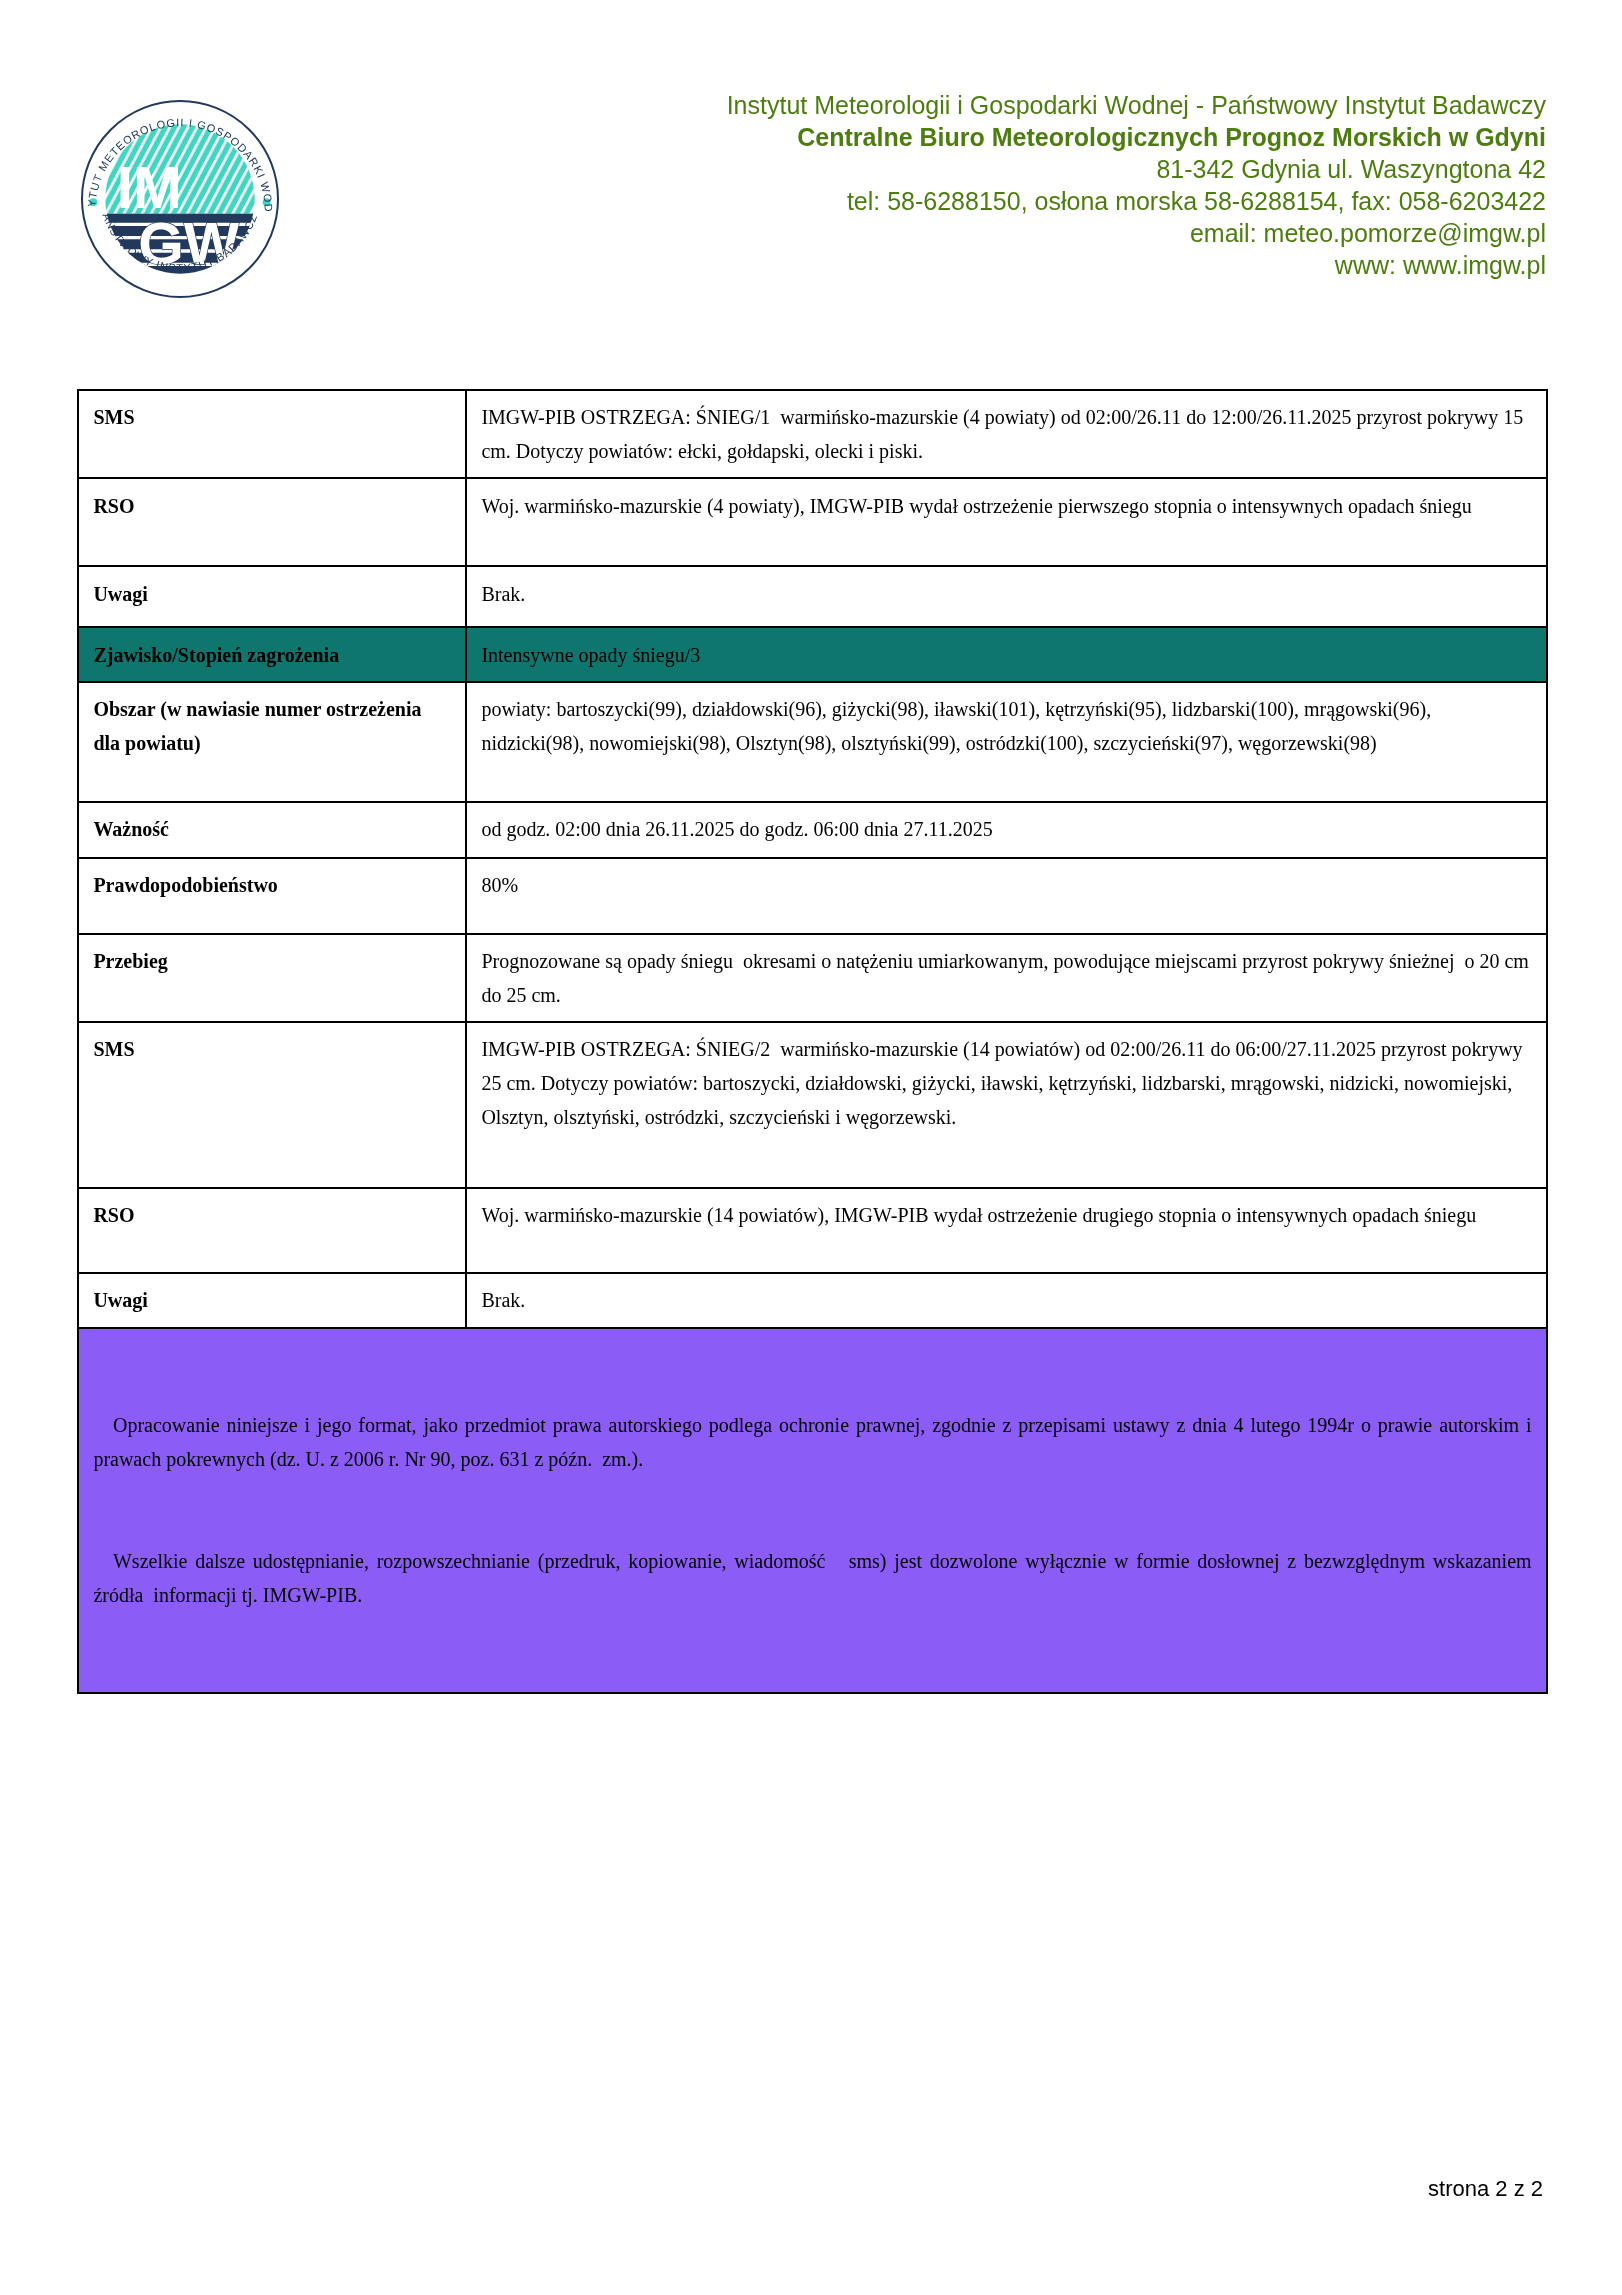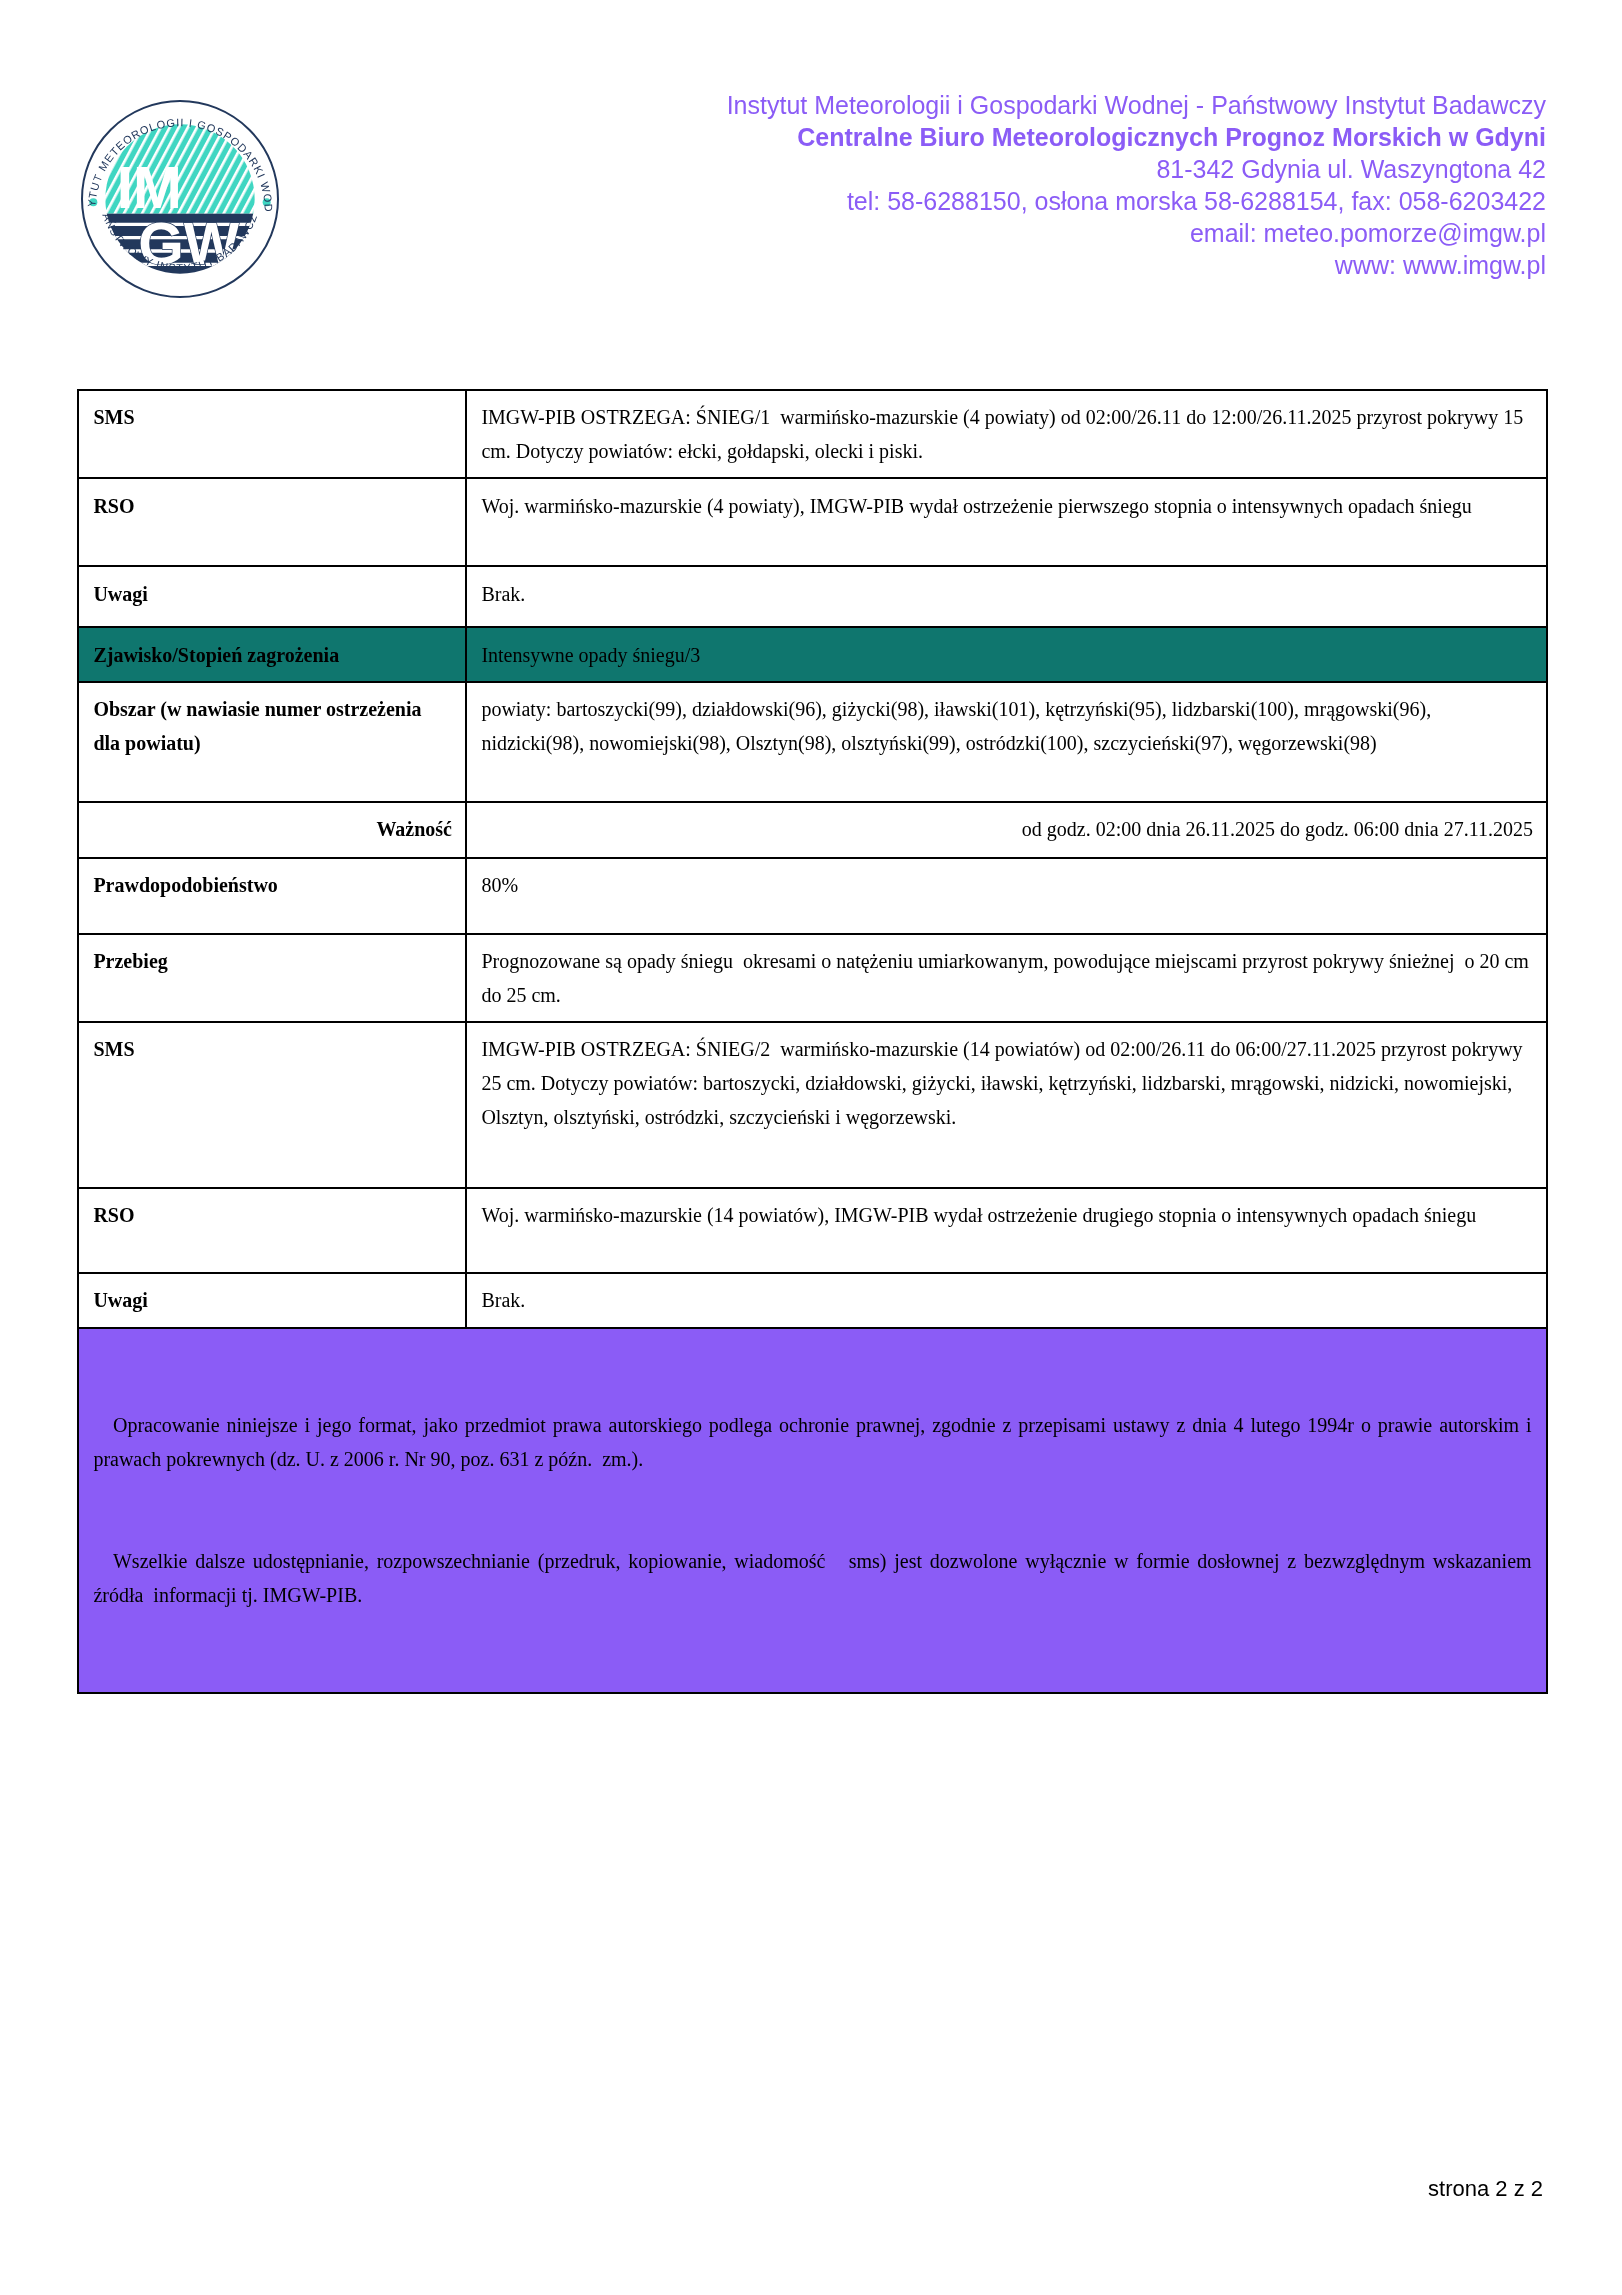--- a/index.html
+++ b/index.html
@@ -16,21 +16,21 @@
 
   
   .header { position: absolute; top: 85px; left: 77px; width: 1469px; height: 236px; }
   .logo-wrap { position: absolute; left: 2.6px; top: 14.4px; width: 200px; height: 200px; }
   .logo-wrap svg { width: 100%; height: 100%; display: block; }
   .header-text {
     position: absolute; right: 0; top: 3.9px; width: 1112px;
     text-align: right;
     font-family: "Liberation Sans", sans-serif;
     font-size: 25px; line-height: 32px;
-    color: #8b5cf6;
+    color: #4d7c0f;
   }
   .header-text .bold-line { font-weight: bold; }
 
   
   table.warning-table {
     position: absolute; top: 389px; left: 77px;
     width: 1469px;
     border-collapse: collapse;
     table-layout: fixed;
     font-size: 20px; line-height: 34px;
@@ -43,21 +43,21 @@
     word-wrap: break-word;
   }
   td.label-cell { width: 388px; font-weight: bold; padding-left: 17px; border-right-width: 2px; }
   td.value-cell { width: 1081px; border-left-width: 2px; }
 
   tr.row-1 { height: 85px; }
   tr.row-2 { height: 88px; }
   tr.row-3 { height: 61px; }
   tr.row-4 { height: 53px; }
   tr.row-5 { height: 120px; }
-  tr.row-6 { height: 56px; text-align: right; }
+  tr.row-6 { height: 56px; }
   tr.row-7 { height: 76px; }
   tr.row-8 { height: 86px; }
   tr.row-9 { height: 166px; }
   tr.row-10 { height: 85px; }
   tr.row-11 { height: 54px; }
   tr.highlight td { background: #0f766e; }
 
   tr.copyright-row { height: 148px; }
   tr.copyright-row td {
     background: #8b5cf6;

